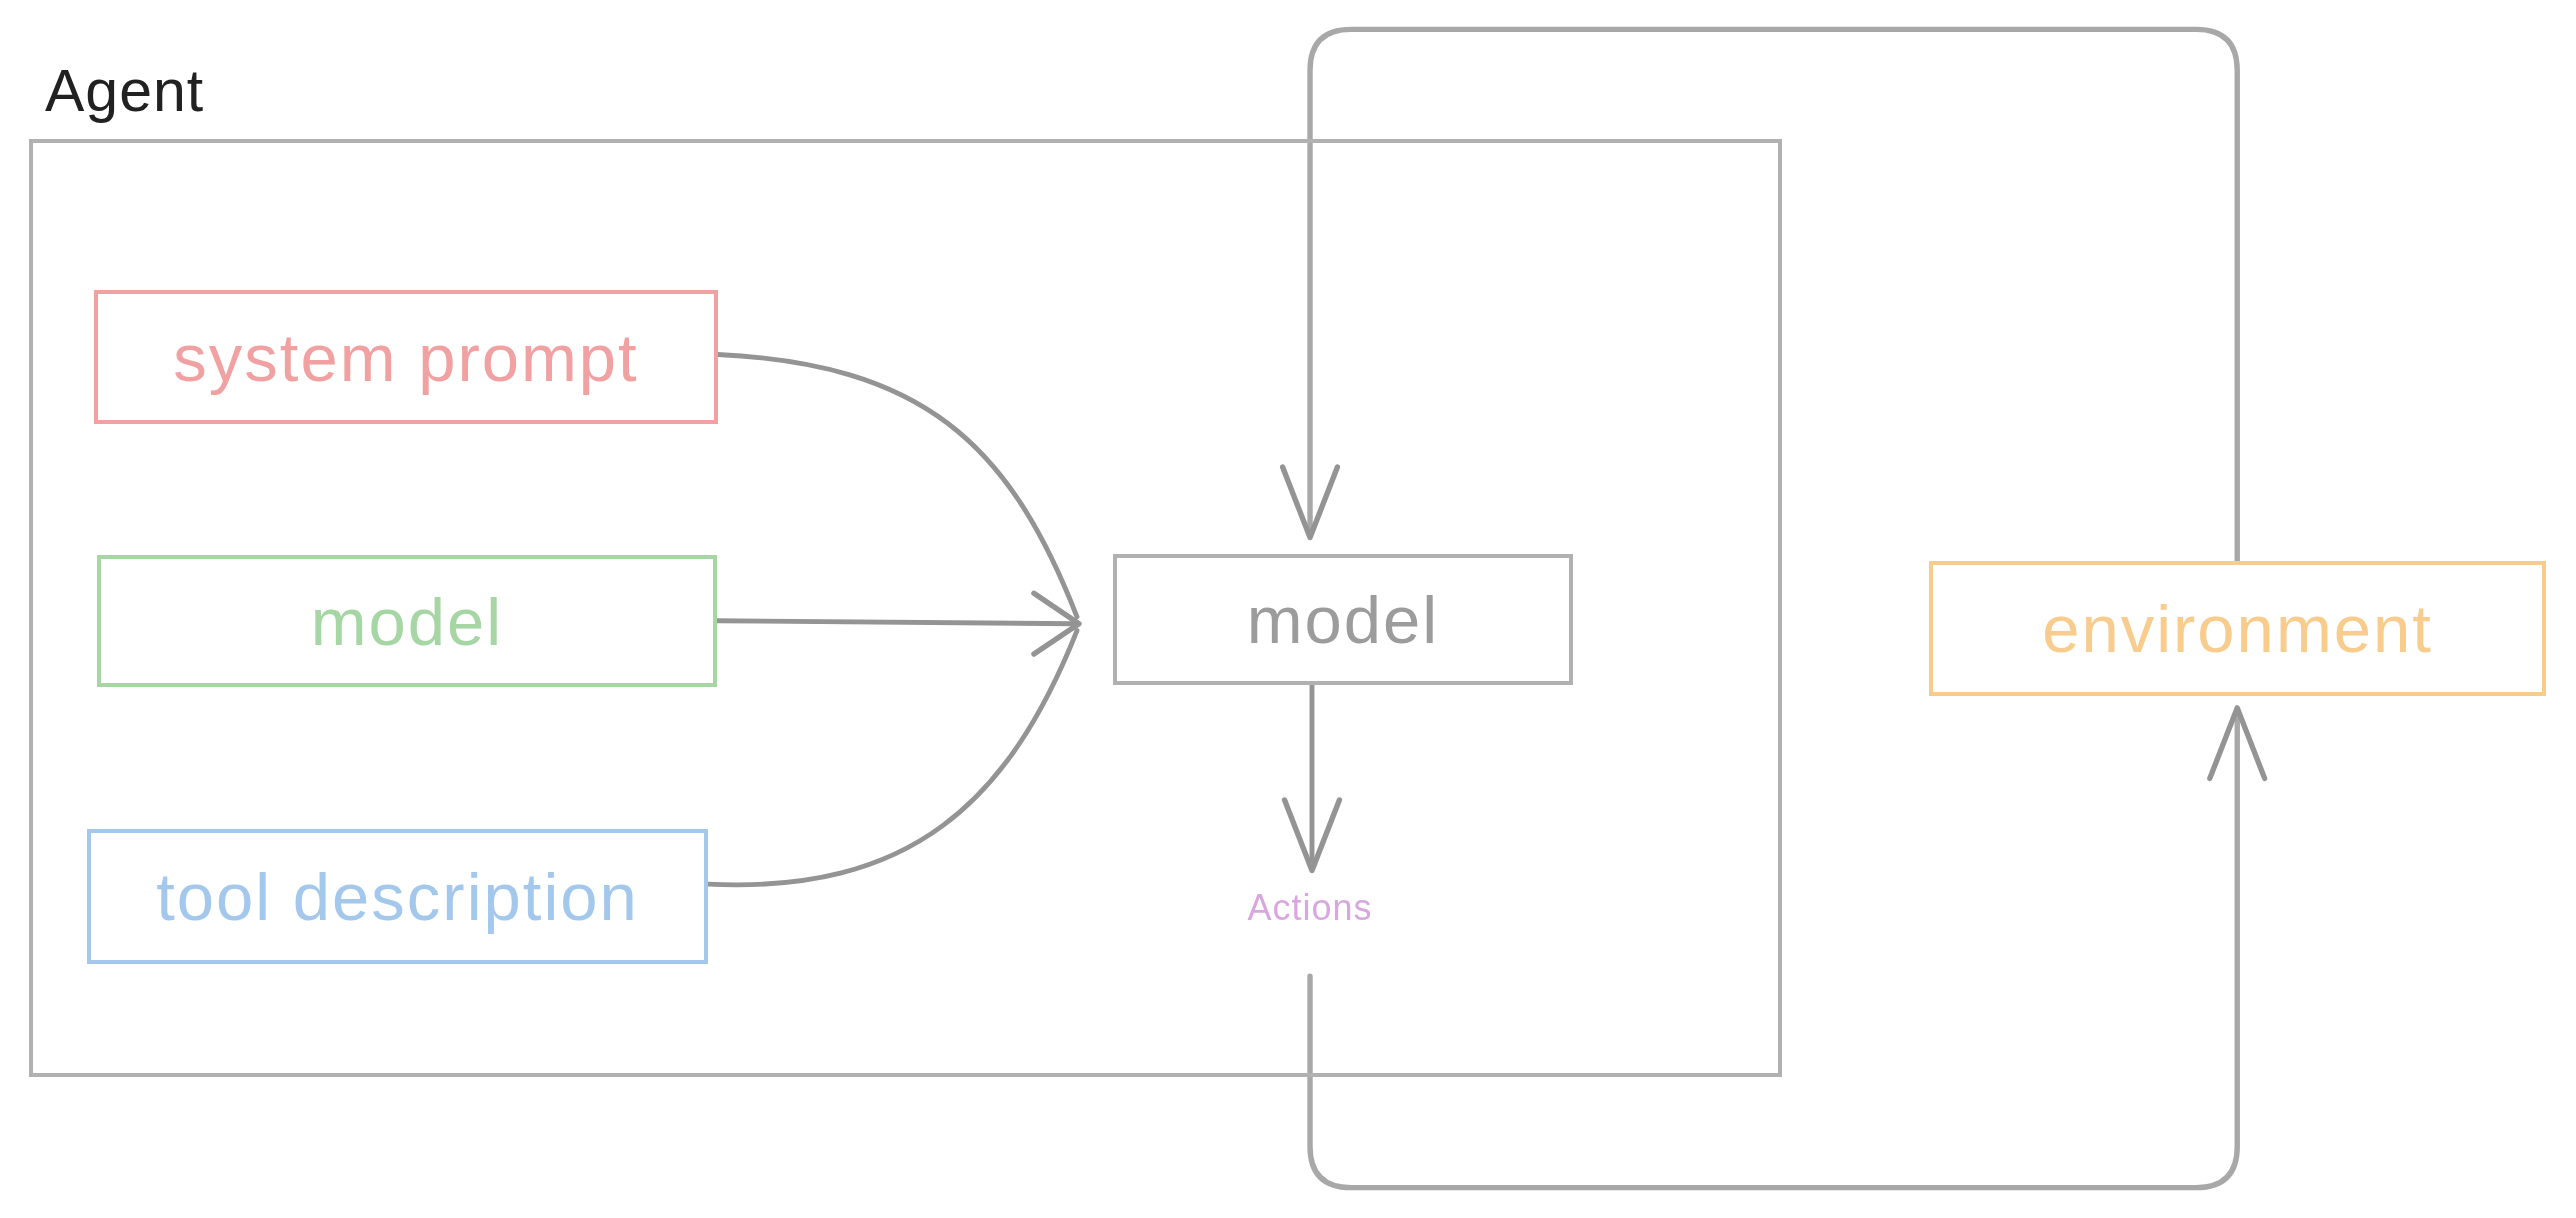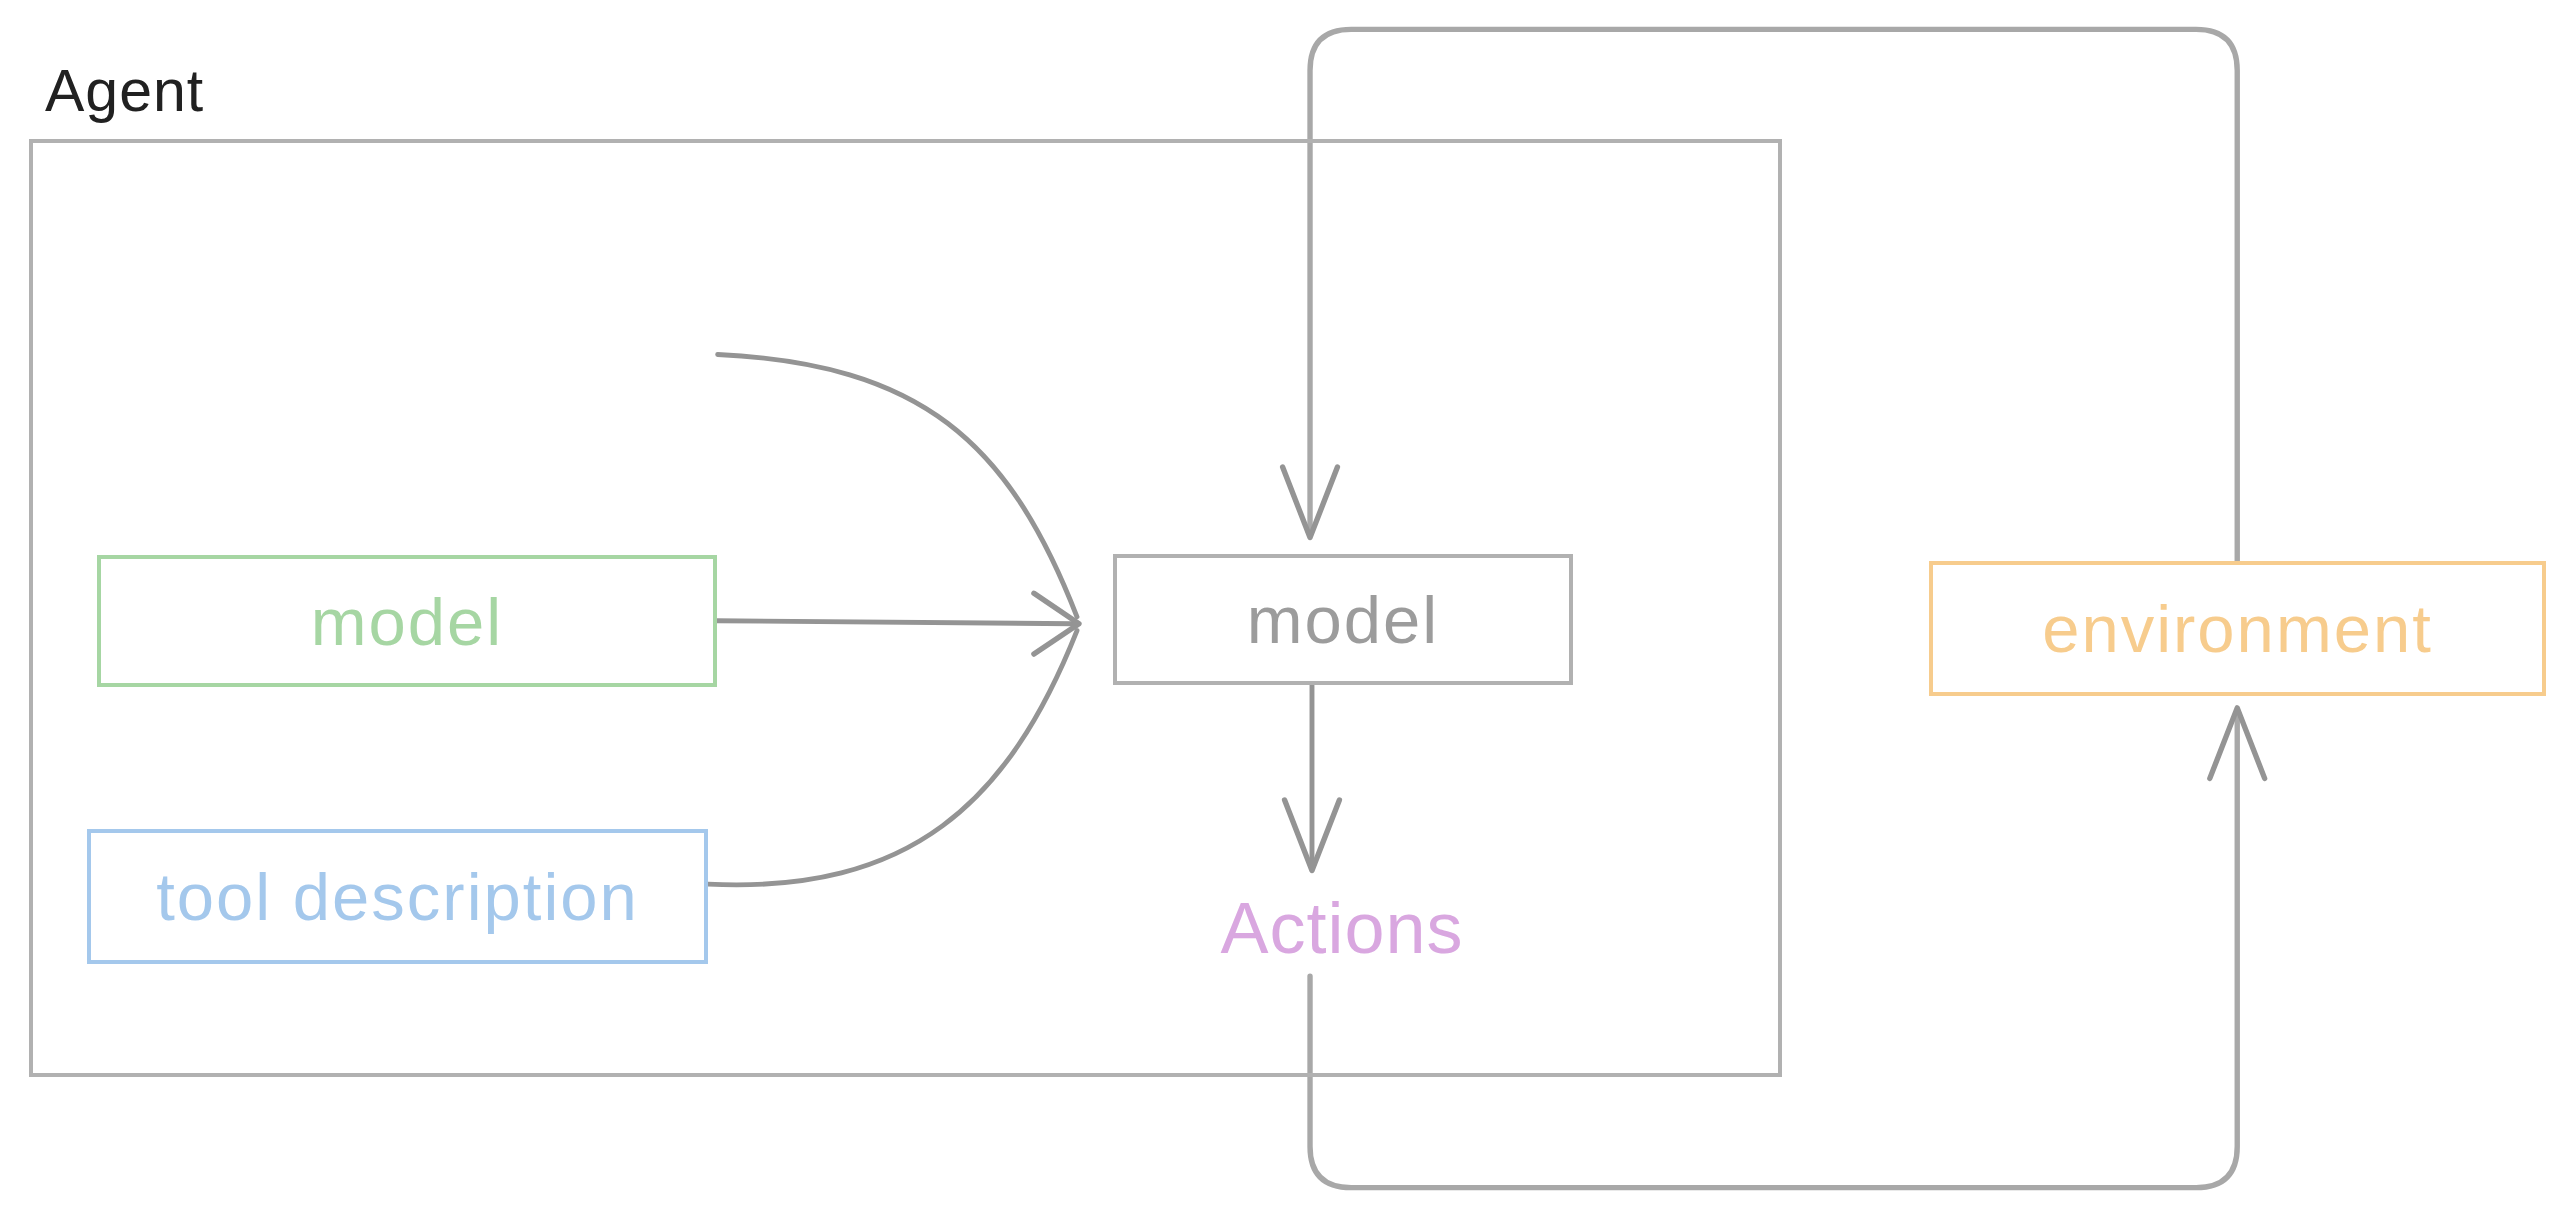--- a/index.html
+++ b/index.html
@@ -40,22 +40,22 @@
     border:4.9px solid var(--container-border,#a8a8a8);color:var(--model-gray,#9c9c9c);margin-left:31px;}
   .node-environment{left:1929px;top:561px;width:617px;height:135px;
     border:4.9px solid var(--orange,#f7cc8d);color:var(--orange,#f7cc8d);}
 
   .feedback-label{
     position:absolute;left:1339px;top:82px;
     font-size:55px;letter-spacing:1px;
     color:var(--gray-label,#a5a5a5);
   }
   .actions-label{
-    position:absolute;left:1342px;top:887px;transform:translateX(-50%);
-    font-size:72px;letter-spacing:1px;
+    position:absolute;left:1310px;top:887px;transform:translateX(-50%);
+    font-size:36px;letter-spacing:1px;
     color:var(--purple,#d9a7e0);
   }
 </style>
 </head>
 <body>
 
 <div class="canvas">
 
   <svg class="wires" viewBox="0 0 2631 1245">
 
@@ -74,20 +74,23 @@
 
     <path class="loopwire" d="M 1338 997 L 1338 1171 Q 1338 1213 1380 1213 L 2243 1213 Q 2285 1213 2285 1171 L 2285 728"></path>
     <polyline class="arrowhead" points="2257,795 2285,723 2313,795"></polyline>
   </svg>
 
   <div class="agent-title">Agent</div>
 
   <div class="agent-box"></div>
 
 
+  <div class="node node-system-prompt">
+    <span>system prompt</span>
+  </div>
 
   <div class="node node-memory">
     <span>model</span>
   </div>
 
   <div class="node node-tool-description">
     <span>tool description</span>
   </div>
 
   <div class="node node-model">

